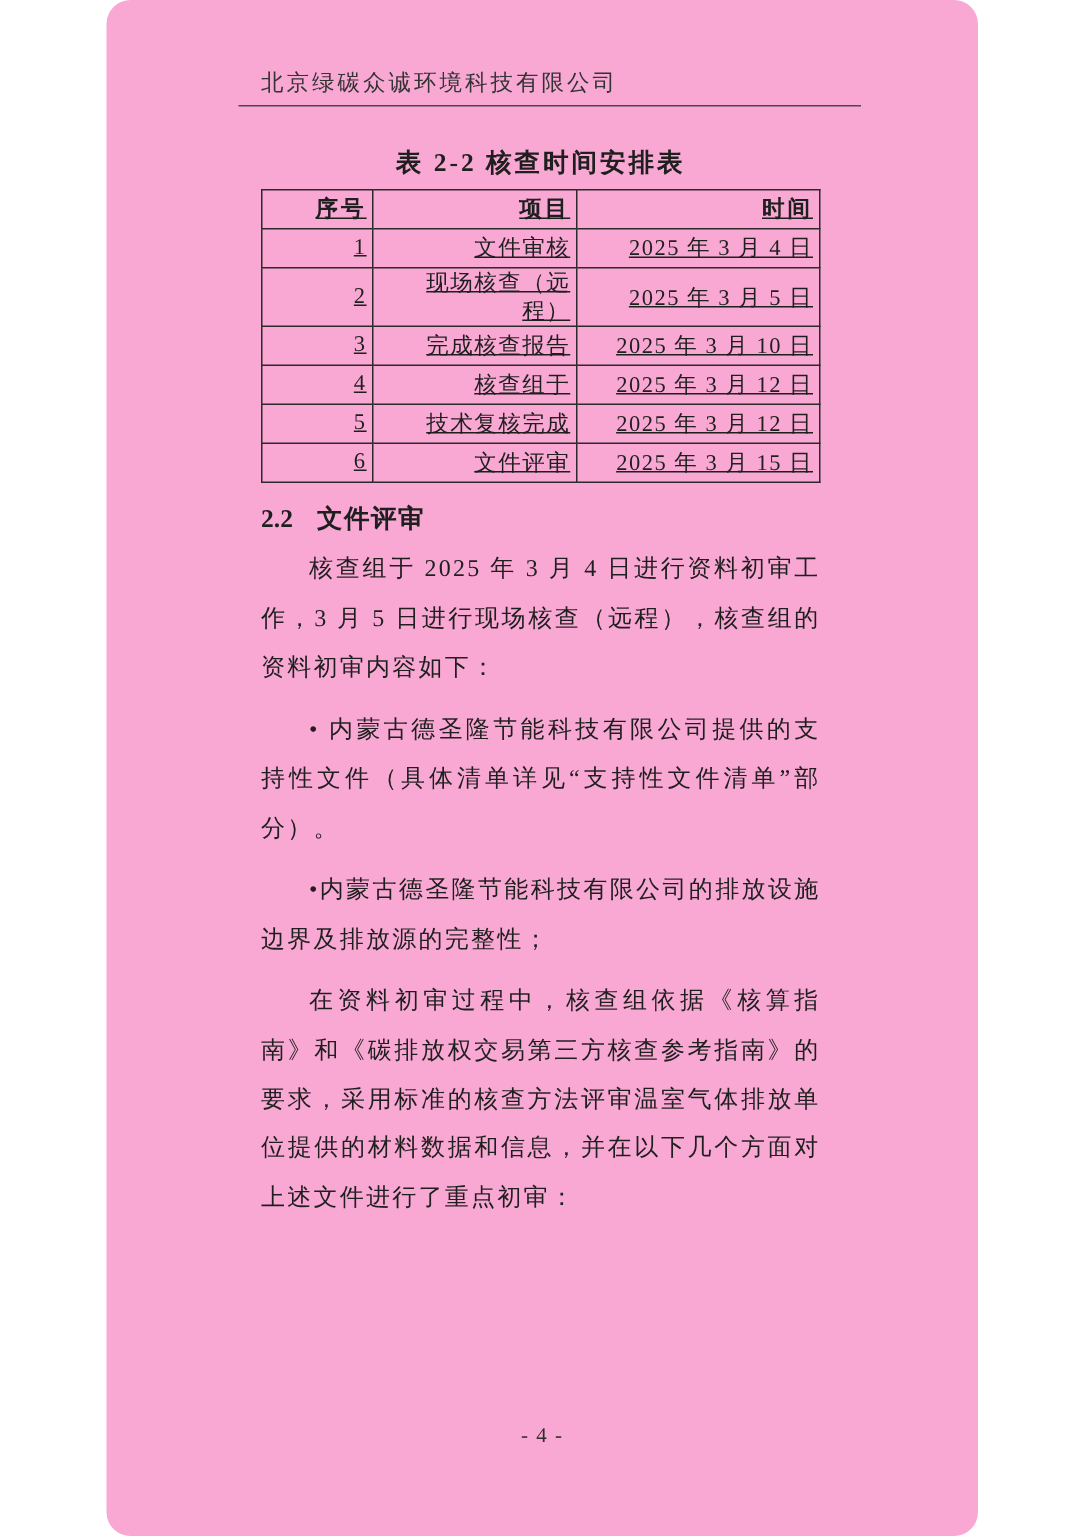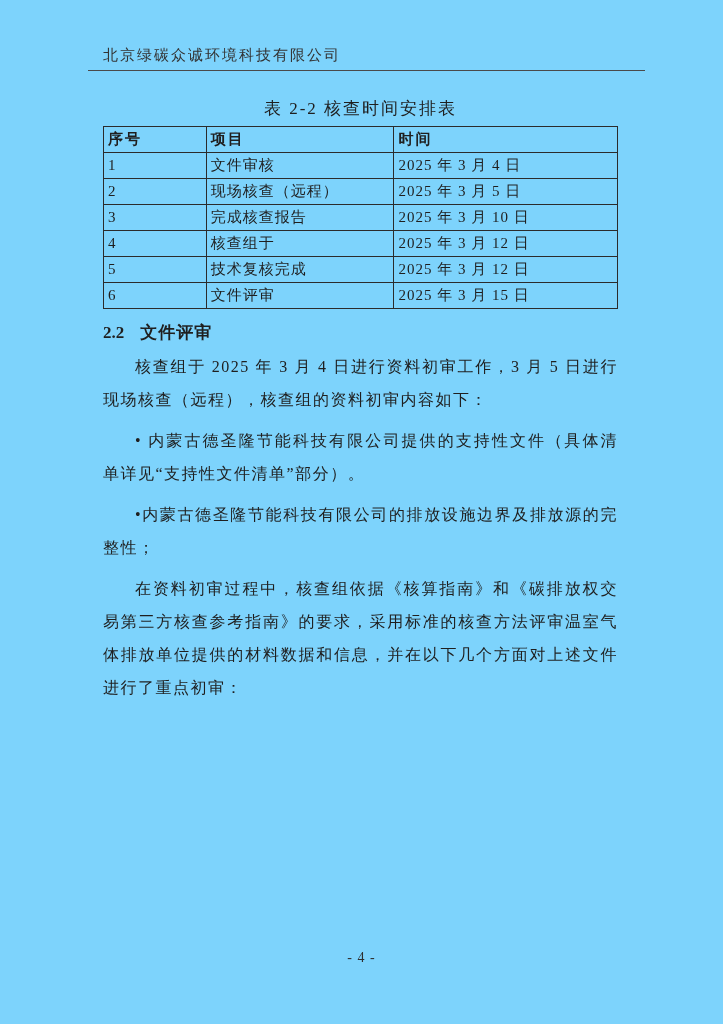--- a/index.html
+++ b/index.html
@@ -1,25 +1,26 @@
 <!DOCTYPE html>
 <html><head>
 <meta charset="utf-8">
 <style>
   * { margin: 0; padding: 0; box-sizing: border-box; }
   html, body { background: #ffffff; }
   body { font-family: "Liberation Serif", "DejaVu Serif", serif; color: #1f1f1f; }
 
   .page {
     position: relative;
-    width: 723px;
+    width: 581px;
     height: 1024px;
     margin: 0 auto;
-    background: #7dd3fc;
+    background: #f9a8d4;
     overflow: hidden;
+    border-radius: 16px;
   }
 
   
   .header {
     display: flex;
     align-items: flex-end;
     gap: 23px;
     padding: 46px 78px 0 88px;
     font-size: 15px;
     color: #333333;
@@ -42,39 +43,40 @@
   }
   .header-right .archive-label { letter-spacing: 1px; }
   .header-right .archive-no { letter-spacing: 0.5px; }
 
   
   .content { padding: 0 105px 0 103px; }
 
   .table-title {
     margin-top: 26px;
     text-align: center;
-    font-weight: normal;
+    font-weight: bold;
     font-size: 17px;
     letter-spacing: 2px;
   }
 
   table.schedule {
     margin-top: 6px;
     width: 100%;
     border-collapse: collapse;
     font-size: 15px;
   }
   table.schedule th, table.schedule td {
     border: 1px solid #2b2b2b;
     height: 26px;
-    text-align: left;
+    text-align: right;
     vertical-align: middle;
     padding: 0 4px;
     font-weight: normal;
     letter-spacing: 1px;
+    text-decoration: underline;
   }
   table.schedule th { font-weight: bold; letter-spacing: 2px; }
   .col-no   { width: 20%; }
   .col-item { width: 36.5%; }
   .col-time { width: 43.5%; }
 
   .heading-22 {
     margin-top: 12px;
     font-size: 17px;
     font-weight: bold;

